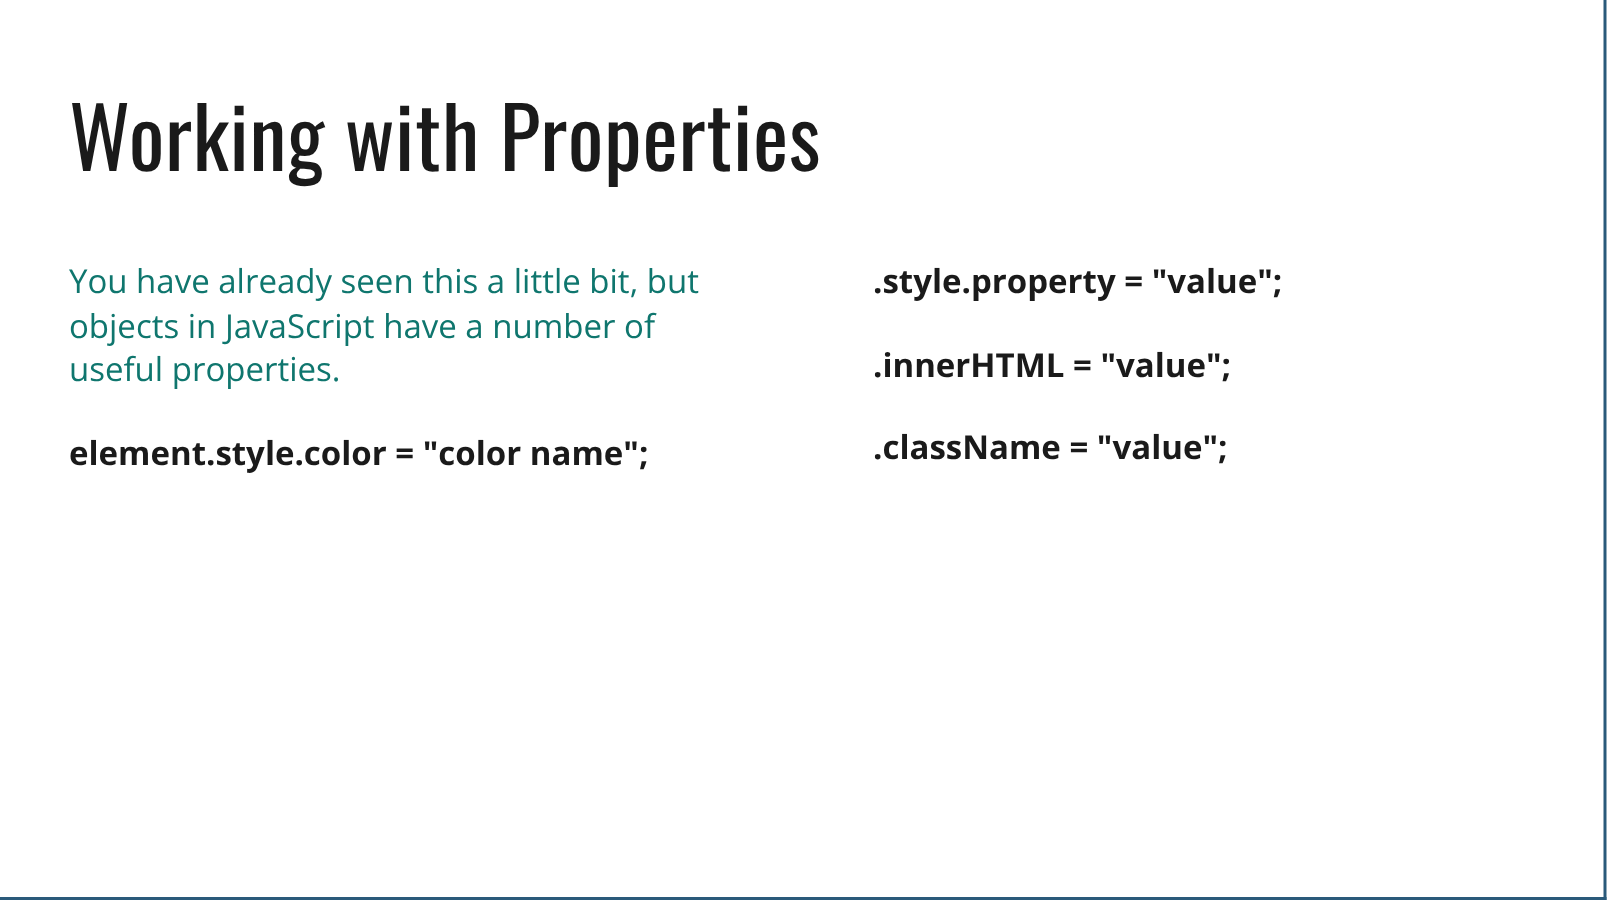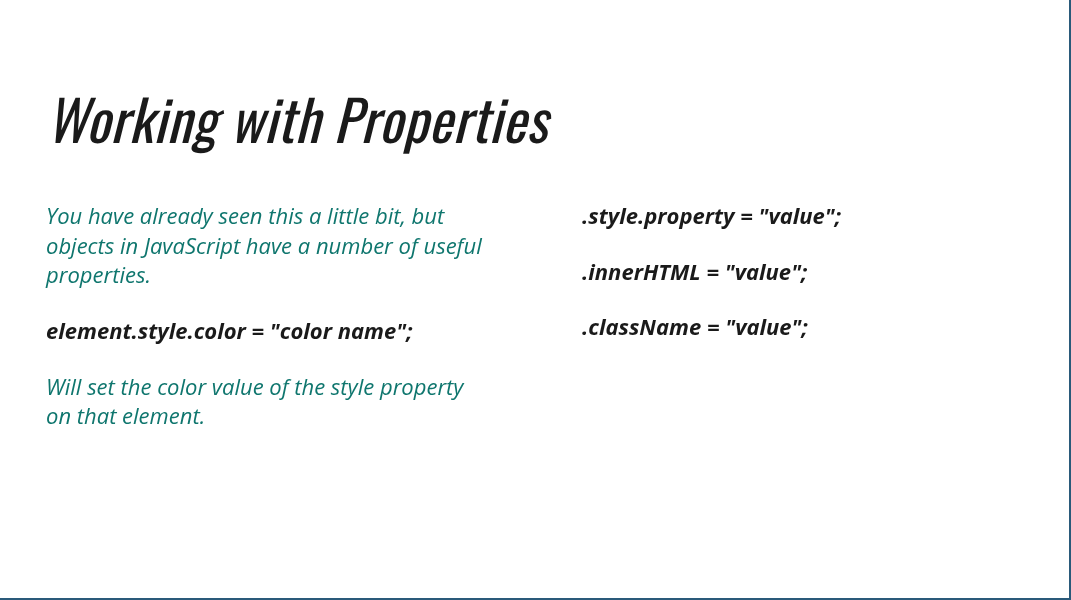--- a/index.html
+++ b/index.html
@@ -11,22 +11,21 @@
       width: 1071px;
       height: 600px;
       background: #ffffff;
       font-family: 'Open Sans', 'Segoe UI', Arial, sans-serif;
       color: #2a2a2a;
       position: relative;
       border-right: 2px solid #2a5a7a;
       border-bottom: 2px solid #2a5a7a;
     }
     .slide {
-      padding: 76px 46px;
-      font-style: italic;
+      padding: 48px 46px;
     }
     .title {
       font-family: 'Oswald', 'Arial Narrow', Arial, sans-serif;
       font-weight: 400;
       font-size: 56px;
       letter-spacing: 0.5px;
       color: #1a1a1a;
       margin-bottom: 42px;
       font-stretch: condensed;
     }
@@ -56,21 +55,20 @@
   </style>
 </head>
 <body>
 
 <div class="slide">
   <h1 class="title">Working with Properties</h1>
   <div class="columns">
     <div class="left-col">
       <p class="body-text">You have already seen this a little bit, but objects in JavaScript have a number of useful properties.</p>
       <p class="bold-line">element.style.color = "color name";</p>
-      <p class="body-text">Will set the color value of the style property on that element.</p>
     </div>
     <div class="right-col">
       <p class="bold-line">.style.property = "value";</p>
       <p class="bold-line">.innerHTML = "value";</p>
       <p class="bold-line">.className = "value";</p>
     </div>
   </div>
 </div>
 
 </body></html>

